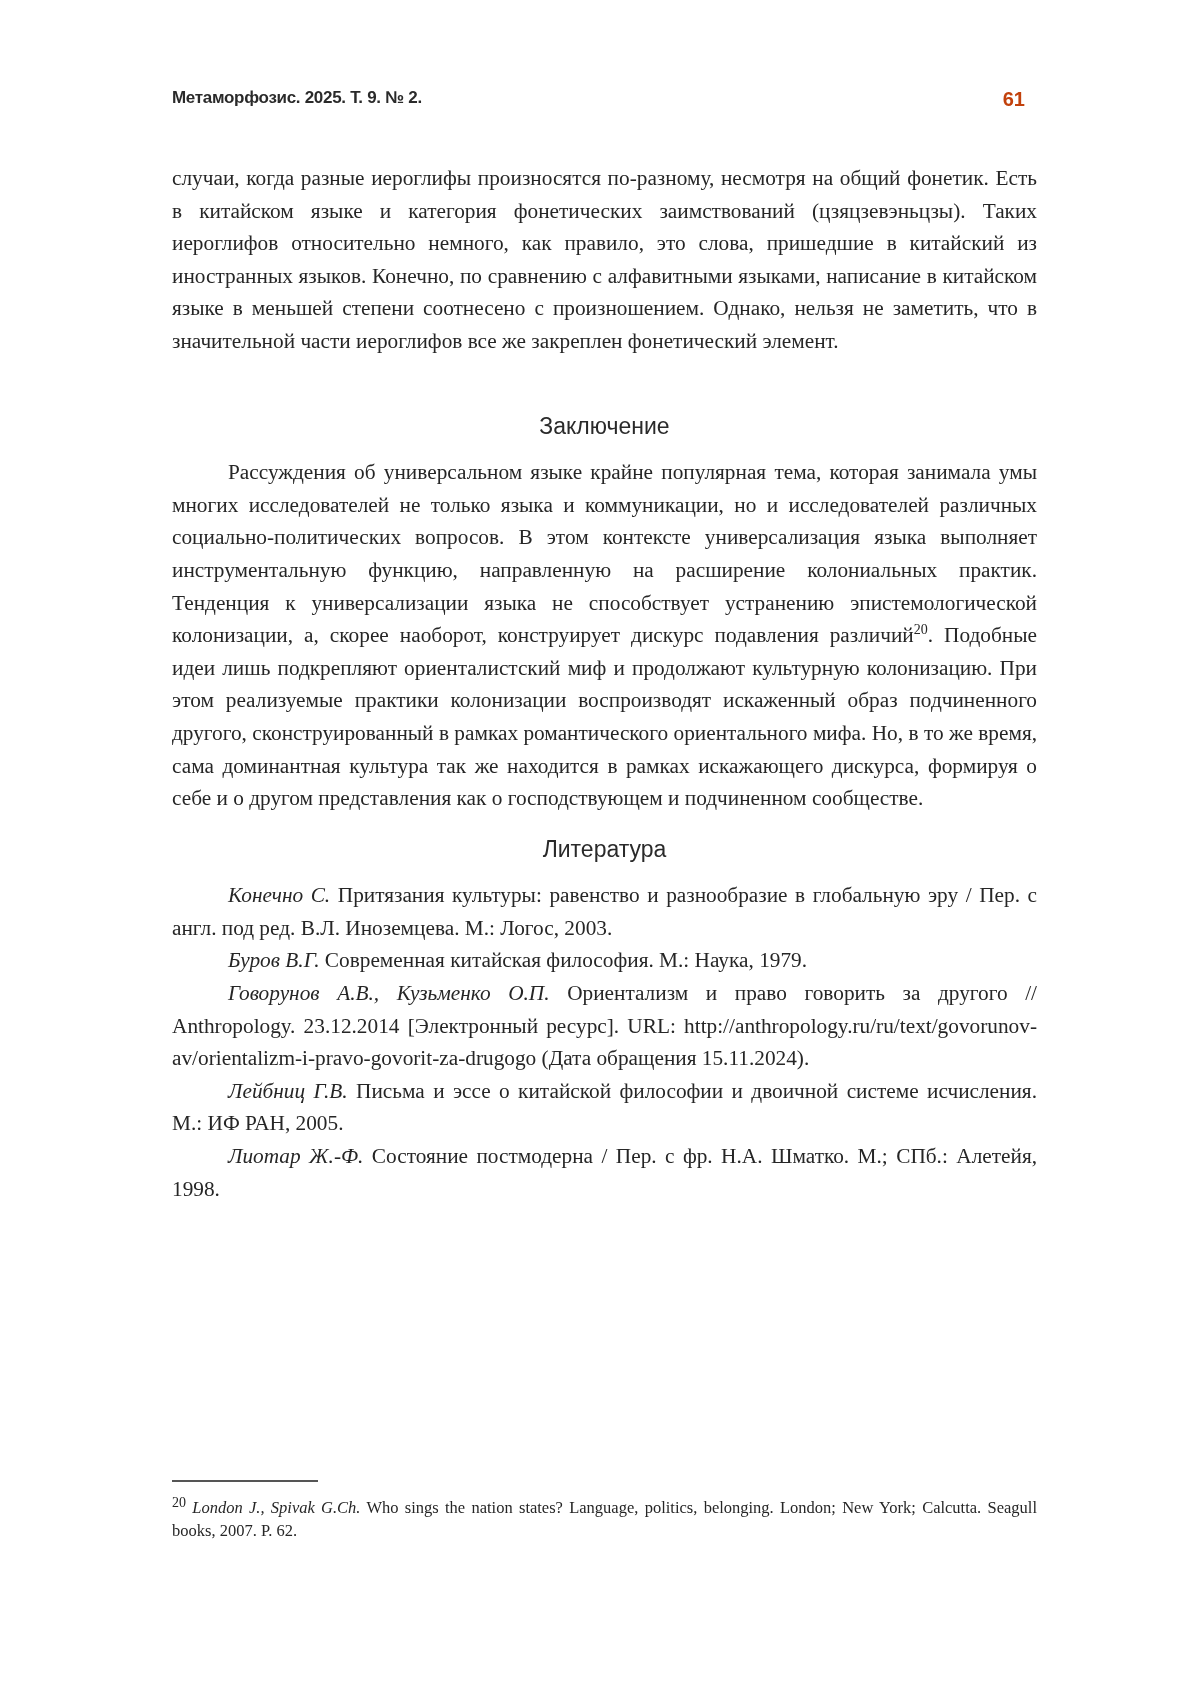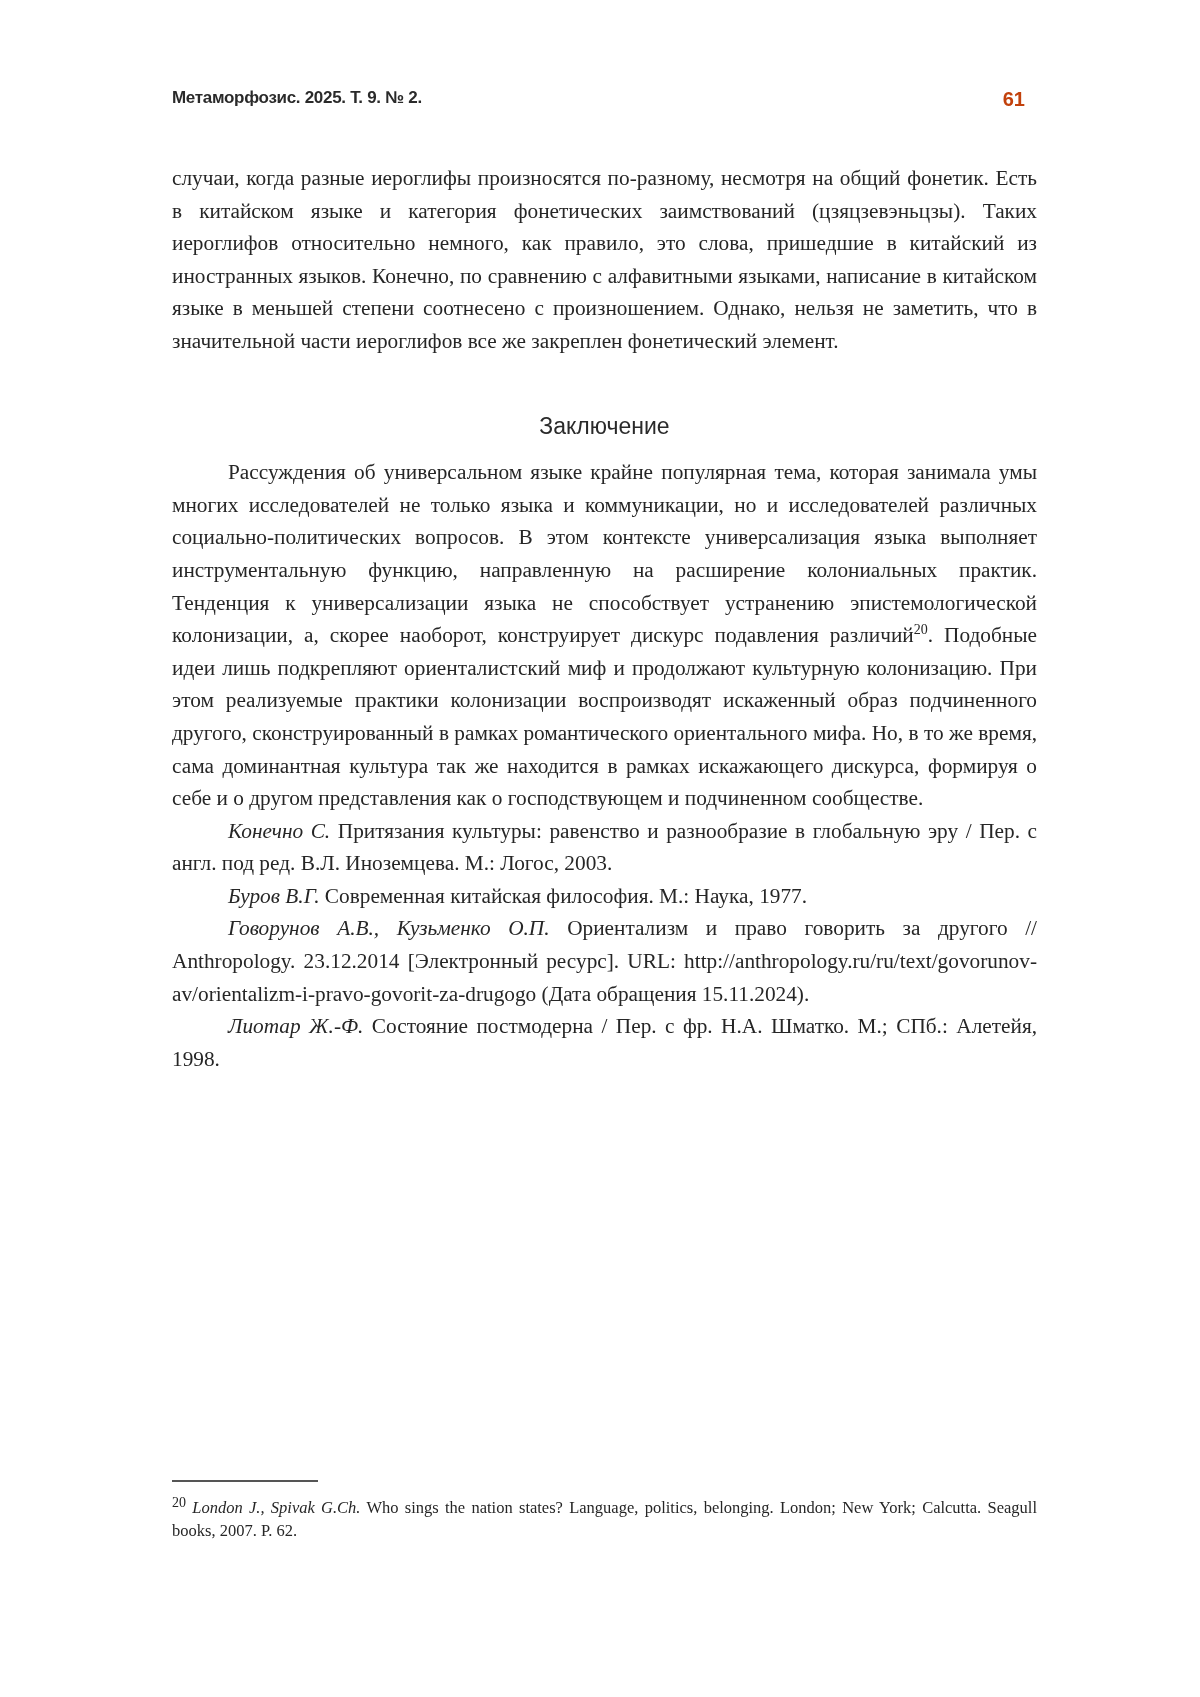--- a/index.html
+++ b/index.html
@@ -28,25 +28,27 @@
   <div class="pagenum">61</div>
 </div>
 
 <div class="content">
   <p>случаи, когда разные иероглифы произносятся по-разному, несмотря на общий фонетик. Есть в китайском языке и категория фонетических заимствований (цзяцзевэньцзы). Таких иероглифов относительно немного, как правило, это слова, пришедшие в китайский из иностранных языков. Конечно, по сравнению с алфавитными языками, написание в китайском языке в меньшей степени соотнесено с произношением. Однако, нельзя не заметить, что в значительной части иероглифов все же закреплен фонетический элемент.</p>
 
   <h2 class="h-concl">Заключение</h2>
 
   <p class="indent"><span>Рассуждения об универсальном языке крайне популярная тема, которая занимала умы многих исследователей не только языка и коммуникации, но и исследователей различных социально-политических вопросов. В этом контексте универсализация языка выполняет инструментальную функцию, направленную на расширение колониальных практик. Тенденция к универсализации языка не способствует устранению эпистемологической колонизации, а, скорее наоборот, конструирует дискурс подавления различий</span><sup>20</sup><span>. Подобные идеи лишь подкрепляют ориенталистский миф и продолжают культурную колонизацию. При этом реализуемые практики колонизации воспроизводят искаженный образ подчиненного другого, сконструированный в рамках романтического ориентального мифа. Но, в то же время, сама доминантная культура так же находится в рамках искажающего дискурса, формируя о себе и о другом представления как о господствующем и подчиненном сообществе.</span></p>
 
+  <h2 class="h-lit">Литература</h2>
 
   <div>
     <p class="ref"><i>Конечно С.</i><span> Притязания культуры: равенство и разнообразие в глобальную эру / Пер. с англ. под ред. В.Л. Иноземцева. М.: Логос, 2003.</span></p>
-    <p class="ref"><i>Буров В.Г.</i><span> Современная китайская философия. М.: Наука, 1977.</span></p>
+    <p class="ref"><i>Буров В.Г.</i><span> Современная китайская философия. М.: Наука, 1979.</span></p>
     <p class="ref"><i>Говорунов А.В., Кузьменко О.П.</i><span> Ориентализм и право говорить за другого // Anthropology. 23.12.2014 [Электронный ресурс]. URL: http://anthropology.ru/ru/text/govorunov-av/orientalizm-i-pravo-govorit-za-drugogo (Дата обращения 15.11.2024).</span></p>
+    <p class="ref"><i>Лейбниц Г.В.</i><span> Письма и эссе о китайской философии и двоичной системе исчисления. М.: ИФ РАН, 2005.</span></p>
     <p class="ref"><i>Лиотар Ж.-Ф.</i><span> Состояние постмодерна / Пер. с фр. Н.А. Шматко. М.; СПб.: Алетейя, 1998.</span></p>
   </div>
 </div>
 
 <div class="footnotes">
   <div class="fn-rule"></div>
   <div class="fn">
     <p><sup>20</sup> <i>London J., Spivak G.Ch.</i><span> Who sings the nation states? Language, politics, belonging. London; New York; Calcutta. Seagull books, 2007. P. 62.</span></p>
   </div>
 </div>

